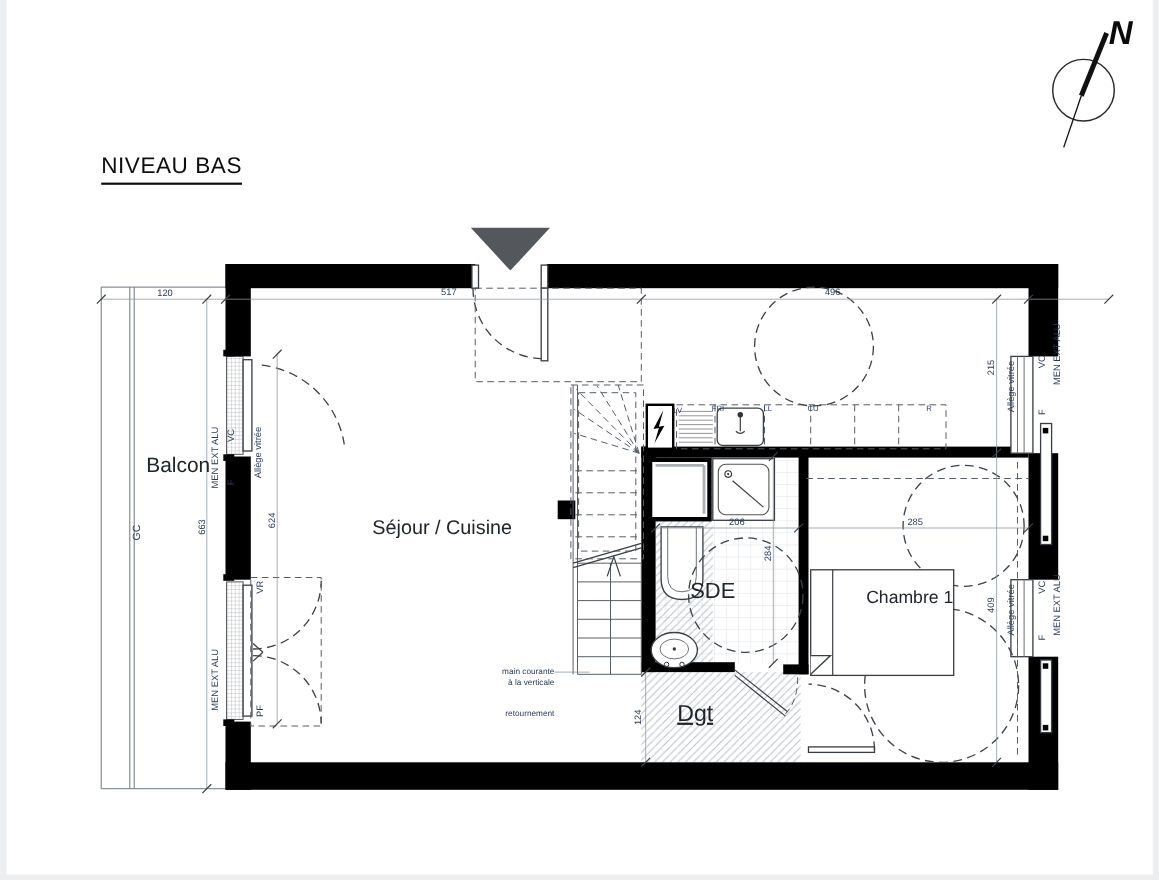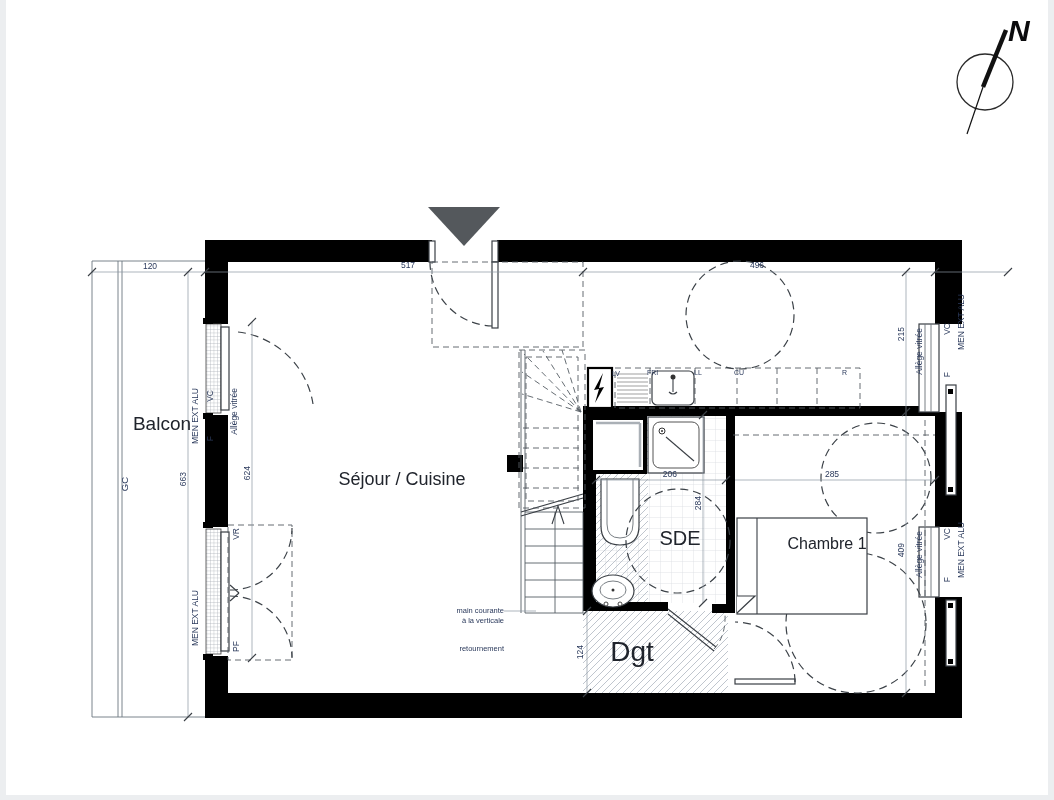--- a/index.html
+++ b/index.html
@@ -224,27 +224,28 @@
       <line class="dim" x1="504" y1="611" x2="536" y2="611"></line>
     </g>
 
     <g>
       <circle cx="985" cy="82" r="28" fill="none" stroke="#2a2a2a" stroke-width="1.3"></circle>
       <line x1="1006" y1="30" x2="983" y2="87" stroke="#111" stroke-width="4.5"></line>
       <line x1="983" y1="87" x2="967" y2="134" stroke="#111" stroke-width="1.2"></line>
     </g>
   </svg>
 
+  <div class="title">NIVEAU BAS</div>
   <div class="north">N</div>
 
   <div class="t room" style="left:105px;top:414px;width:114px;font-size:19px;">Balcon</div>
   <div class="t room" style="left:314px;top:470px;width:176px;font-size:18px;">Séjour / Cuisine</div>
-  <div class="t room" style="left:650px;top:528px;width:60px;font-size:20px;">SDE</div>
+  <div class="t room" style="left:618px;top:528px;width:60px;font-size:20px;">SDE</div>
   <div class="t room" style="left:762px;top:536px;width:130px;font-size:16px;">Chambre 1</div>
-  <div class="t room" style="left:602px;top:638px;width:60px;font-size:28px;">Dgt</div>
+  <div class="t room" style="left:602px;top:638px;width:60px;font-size:21px;text-decoration:underline;">Dgt</div>
 
   <div class="t dimt" style="left:130px;top:262px;width:40px;text-align:center;">120</div>
   <div class="t dimt" style="left:388px;top:261px;width:40px;text-align:center;">517</div>
   <div class="t dimt" style="left:737px;top:261px;width:40px;text-align:center;">496</div>
   <div class="t dimt" style="left:637px;top:470px;width:40px;text-align:right;">206</div>
   <div class="t dimt" style="left:812px;top:470px;width:40px;text-align:center;">285</div>
 
   <div class="t v dimt" style="left:179px;top:472px;">663</div>
   <div class="t v dimt" style="left:243px;top:466px;">624</div>
   <div class="t v dimt" style="left:897px;top:327px;">215</div>

